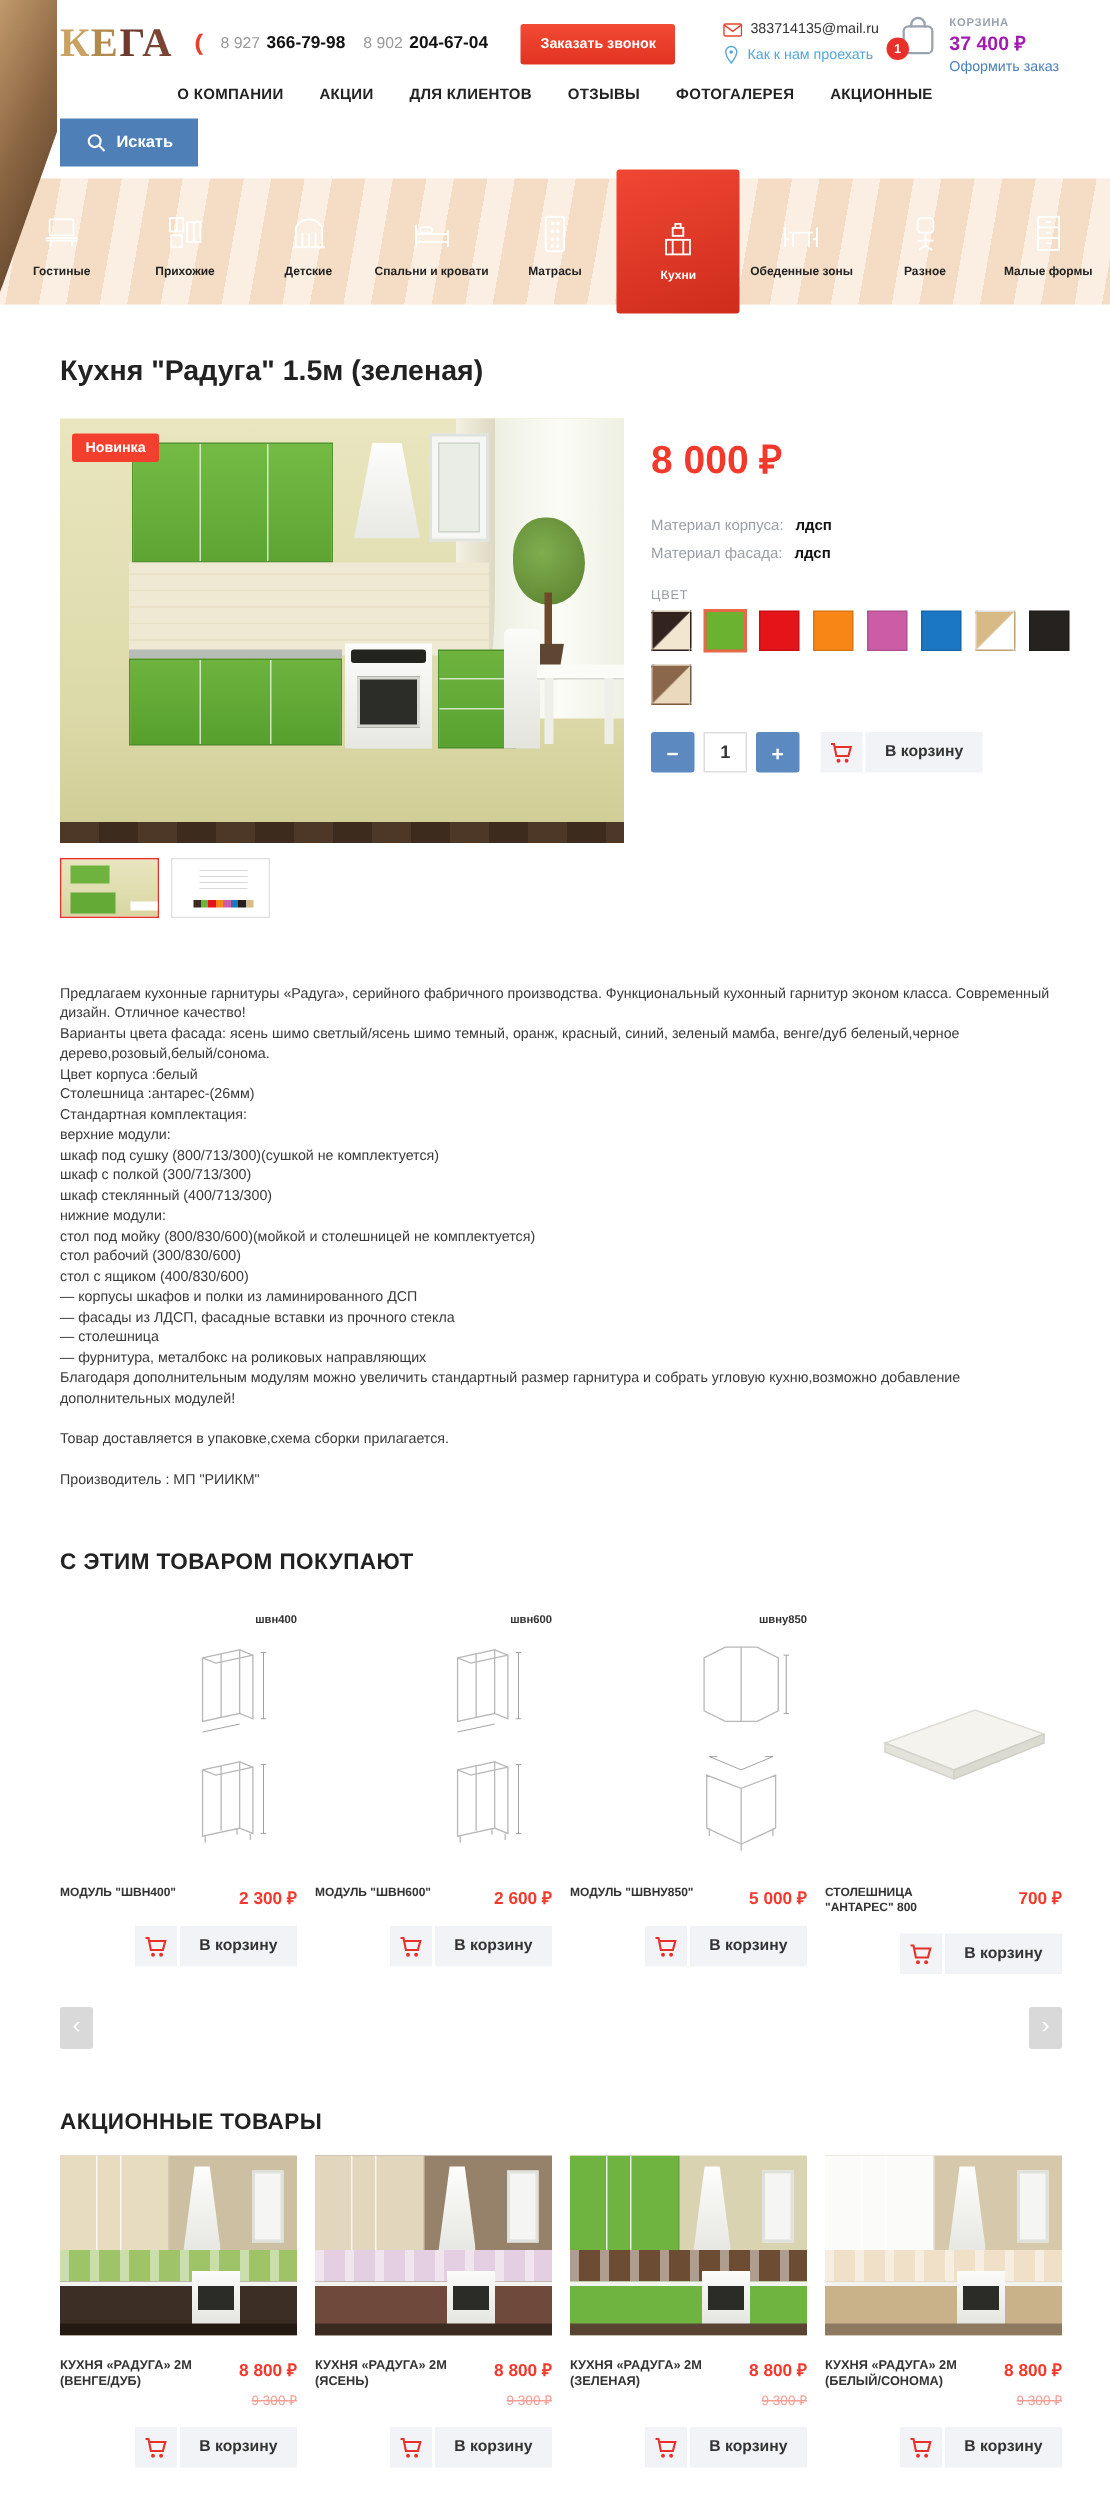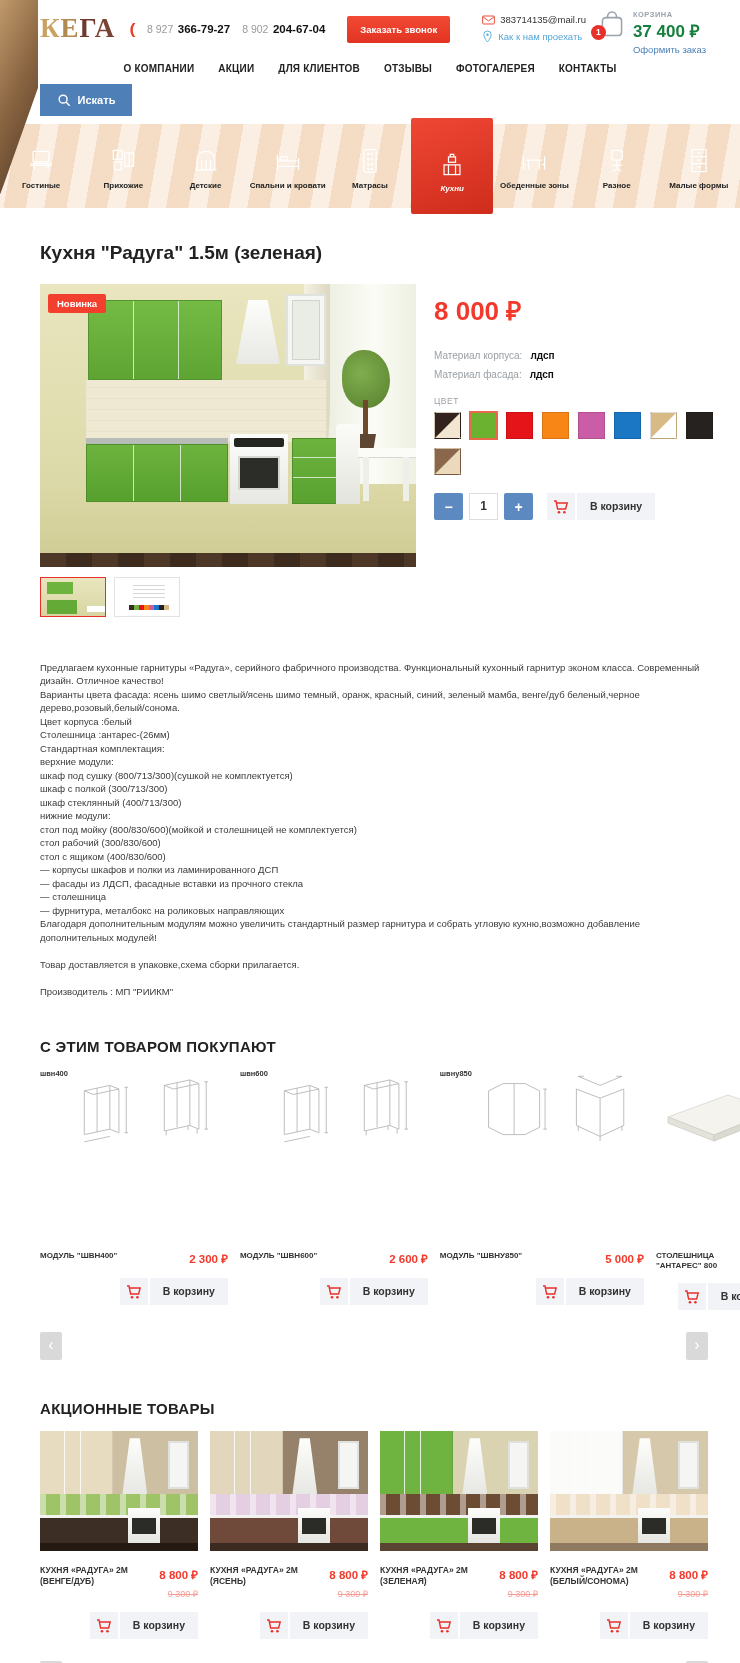--- a/index.html
+++ b/index.html
@@ -24,40 +24,40 @@
   .callback-btn { margin:6px 0 0 22px; background:linear-gradient(180deg,#f14a35,#e23321); color:#fff; border:none; font-weight:bold; font-size:9.5px; padding:8px 13px; border-radius:2px; cursor:pointer; font-family:inherit; }
   .contact-links { margin:4px 0 0 32px; font-size:9.5px; }
   .contact-links > div { display:flex; align-items:center; gap:5px; margin-bottom:5px; }
   .email-link { color:#333; cursor:pointer; }
   .route-link { color:#55a6d9; cursor:pointer; }
   .cart-box { margin-left:auto; margin-right:34px; display:flex; gap:8px; }
   .bag-wrap { position:relative; width:26px; height:28px; }
   .badge { position:absolute; left:-8px; bottom:-2px; width:15px; height:15px; background:#e8302a; color:#fff; border-radius:50%; font-size:8.5px; font-weight:bold; text-align:center; line-height:15px; }
   .cart-info { text-align:left; }
   .cart-label { font-size:7.5px; color:#9aa3ad; letter-spacing:.5px;font-weight:bold; }
-  .cart-total { font-size:17px; font-weight:bold; color:#15803d; }
+  .cart-total { font-size:13px; font-weight:bold; color:#a21caf; }
   .checkout { font-size:9.5px; color:#4a7fb7; cursor:pointer; margin-top:2px; }
   nav { display:flex; justify-content:center; gap:24px; margin:8px 0 10px 0; }
   nav .nav-item { font-size:10px; font-weight:bold; color:#222; cursor:pointer; letter-spacing:.2px; }
 
   
   .search-row { display:flex; width:668px; margin-left:40px; height:32px; }
   .search-input { flex:1; border:1px solid #e3e3e3; border-right:none; padding:0 12px; font-size:10px; color:#333; outline:none; font-family:inherit; background:#fff; }
   .search-input::placeholder { color:#b9c2cc; }
   .search-btn { width:92px; background:#4e7fb7; color:#fff; border:none; font-size:11px; font-weight:bold; display:flex; align-items:center; justify-content:center; gap:7px; cursor:pointer; font-family:inherit; }
 
   
   .cat-bar { margin-top:8px; height:84px; background:#f8e7d3;
     background-image:repeating-linear-gradient(100deg,rgba(255,255,255,.35) 0 18px,rgba(230,190,150,.25) 18px 40px); display:flex; }
   .cat-item { flex:1; display:flex; flex-direction:column; align-items:center; justify-content:center; gap:6px; cursor:pointer; padding-top:4px; }
   .cat-item .lbl { font-size:8px; font-weight:bold; color:#222; text-align:center; line-height:1.1; }
   .cat-item svg { width:30px; height:30px; }
   .cat-item svg * { stroke:#fff; fill:none; stroke-width:1.4; }
   .cat-item.active { background:linear-gradient(160deg,#ef4734,#cf2c1c); margin:-6px 0; padding-top:10px; border-radius:2px; }
-  .cat-item.active .lbl { color:#fff;font-style:italic; }
+  .cat-item.active .lbl { color:#fff; }
 
   
   .page-title { font-size:19px; font-weight:bold; color:#222; margin:34px 0 20px 0; }
   .product { display:flex; gap:18px; }
   .gallery { width:376px; }
   .scene { position:relative; width:376px; height:283px; overflow:hidden; cursor:pointer;
     background:linear-gradient(180deg,#e9e6c0 0%,#dcd9a8 70%,#cfcb93 100%); }
   .win { position:absolute; right:0; top:0; width:108px; height:200px; background:linear-gradient(90deg,#e7e9d9,#fbfcf6 60%,#eef0e2); }
   .curtain { position:absolute; right:86px; top:0; width:26px; height:190px; background:linear-gradient(90deg,#f4f1e2,#ddd8c2); border-radius:0 0 40% 40%; }
   .upcab { position:absolute; left:48px; top:16px; width:134px; height:80px; background:linear-gradient(180deg,#74bb45,#5ea433); border:1px solid #539330; }
@@ -110,21 +110,21 @@
   .cart-btn { margin-left:8px; display:flex; height:27px; cursor:pointer; }
   .cart-btn .ic { width:30px; background:#f1f3f6; display:flex; align-items:center; justify-content:center; border-right:2px solid #fff; }
   .cart-btn .tx { background:#f1f3f6; padding:0 13px; font-size:10.5px; font-weight:bold; color:#333; line-height:27px; }
 
   
   .desc { margin-top:44px; font-size:9.5px; line-height:1.42; color:#3a3a3a; white-space:pre-line; }
 
   
   .sec-title { font-size:15px; font-weight:bold; color:#222; margin:40px 0 14px 0; letter-spacing:.3px; }
   .cards4 { display:grid; grid-template-columns:repeat(4,1fr); gap:12px; }
-  .rcard .draw { height:168px; display:flex; flex-direction:row; align-items:flex-start; cursor:pointer; }
+  .rcard .draw { height:168px; display:flex; flex-direction:column; align-items:flex-end; cursor:pointer;margin-top:11px; }
   .draw-lbl { font-size:7.5px; color:#333; font-weight:bold; }
   .nameprice { display:flex; justify-content:space-between; gap:6px; margin-top:14px; }
   .pname { font-size:8px; font-weight:bold; color:#333; line-height:1.25; cursor:pointer; max-width:58%; }
   .pprices { text-align:right; }
   .pprice { font-size:11.5px; font-weight:bold; color:#f2392c; white-space:nowrap; }
   .pold { font-size:9px; color:#f59d94; text-decoration:line-through; margin-top:4px; white-space:nowrap; }
   .card-btn-row { display:flex; justify-content:flex-end; margin-top:12px; }
   .arrows { display:flex; justify-content:space-between; margin:22px 0 0 0; }
   .arrow { width:22px; height:28px; background:#d9d9d9; color:#fff; font-size:16px; text-align:center; line-height:26px; cursor:pointer; border-radius:2px; user-select:none; }
 
@@ -156,21 +156,21 @@
 
 <div class="wood-corner"></div>
 
 <header>
   <div class="hdr-row content" style="width:700px; margin-right:0;">
     <div class="logo">
       <span class="l1">К</span><span class="l2">Е</span><span class="l3">Г</span><span class="l4">А</span>
     </div>
     <div class="phones">
       <span class="phone-ic">(</span>
-      <span class="phone"><span class="pre">8 927</span> <span class="num">366-79-27</span></span>
+      <span class="phone"><span class="pre">8 927</span> <span class="num">366-79-98</span></span>
       <span class="phone"><span class="pre">8 902</span> <span class="num">204-67-04</span></span>
     </div>
     <button class="callback-btn">Заказать звонок</button>
     <div class="contact-links">
       <div>
         <svg width="13" height="10" viewBox="0 0 14 10">
             <rect x="0.7" y="0.7" width="12.6" height="8.6" rx="1" fill="none" stroke="#e8402a"></rect>
             <path d="M1 1.5 7 6 13 1.5" fill="none" stroke="#e8402a"></path>
           </svg>
         <span class="email-link">383714135@mail.ru</span>
@@ -197,21 +197,21 @@
         <div class="checkout">Оформить заказ</div>
       </div>
     </div>
   </div>
   <nav>
     <span class="nav-item">О КОМПАНИИ</span>
     <span class="nav-item">АКЦИИ</span>
     <span class="nav-item">ДЛЯ КЛИЕНТОВ</span>
     <span class="nav-item">ОТЗЫВЫ</span>
     <span class="nav-item">ФОТОГАЛЕРЕЯ</span>
-    <span class="nav-item">КОНТАКТЫ</span>
+    <span class="nav-item">АКЦИОННЫЕ</span>
   </nav>
 </header>
 
 <div class="search-row">
   <button class="search-btn">
     <svg width="14" height="14" viewBox="0 0 16 16">
         <circle cx="7" cy="7" r="4.5" fill="none" stroke="#fff" stroke-width="1.6"></circle>
         <line x1="10.5" y1="10.5" x2="14.5" y2="14.5" stroke="#fff" stroke-width="1.6"></line>
       </svg>
     <span>Искать</span>

